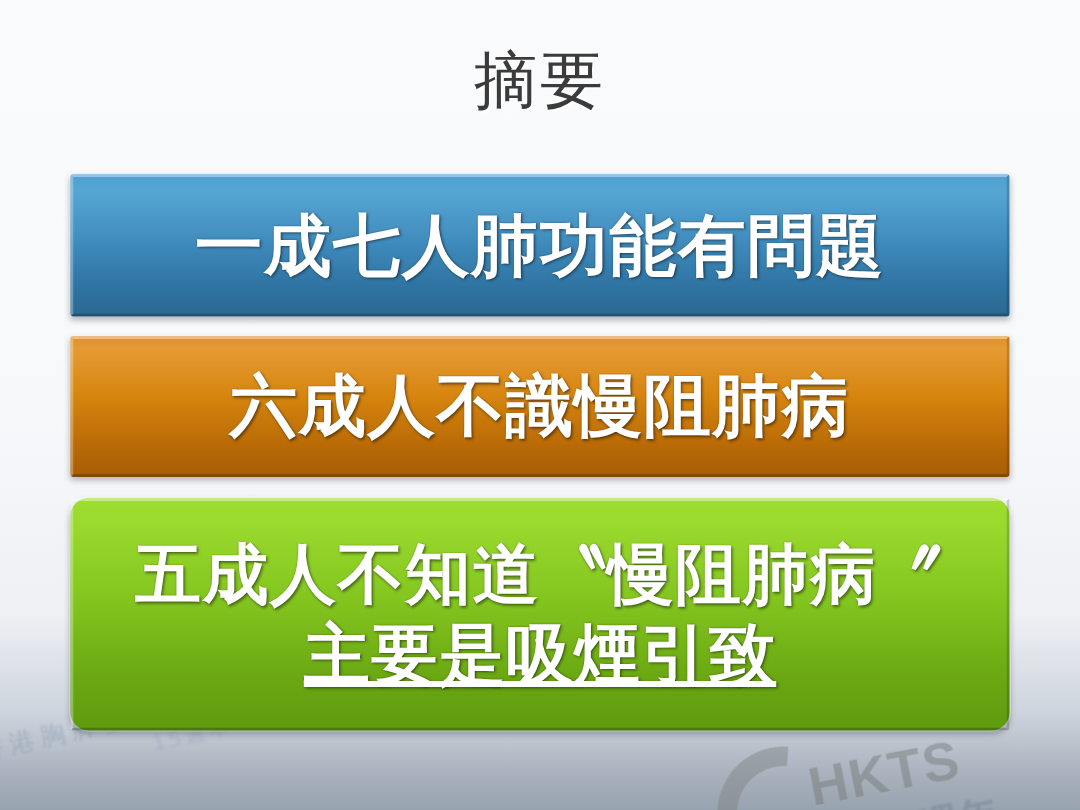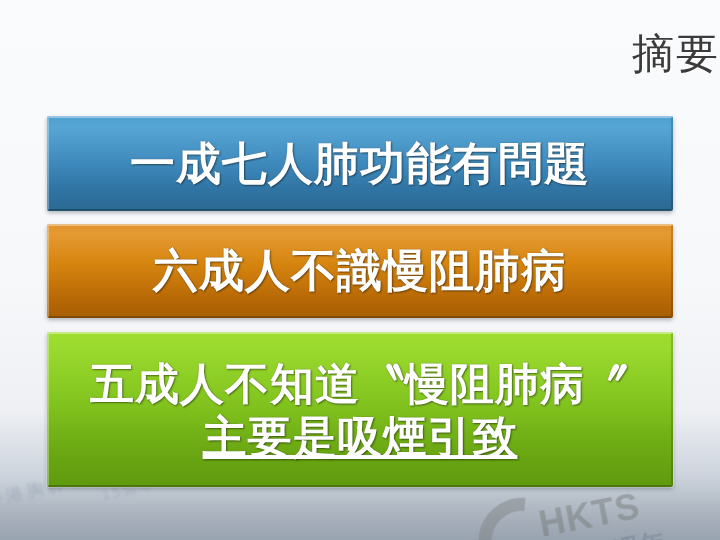--- a/index.html
+++ b/index.html
@@ -125,21 +125,21 @@
     white-space: nowrap;
     filter: blur(0.6px);
   }
 
   
   #title {
     position: absolute;
     left: 0;
     top: 28px;
     width: 720px;
-    text-align: right;
+    text-align: center;
     font-size: 42px;
     line-height: 52px;
     color: #3b3b3b;
     letter-spacing: 2px;
     text-shadow: 1px 1px 1px rgba(255,255,255,.85);
   }
 
   
   .box {
     position: absolute;
@@ -210,20 +210,21 @@
     top: 332px;
     height: 155px;
     background: linear-gradient(to bottom,
       #9ede2f 0%,
       #9bda2e 10%,
       #83c51f 44%,
       #6aa712 78%,
       #5f9a0f 100%);
     font-size: 44px;
     line-height: 53px;
+    border-radius: 12px;
   }
   #box-green .line2 {
     display: block;
     text-decoration: underline;
   }
 </style>
 </head>
 <body>
 
 <div id="slide">

